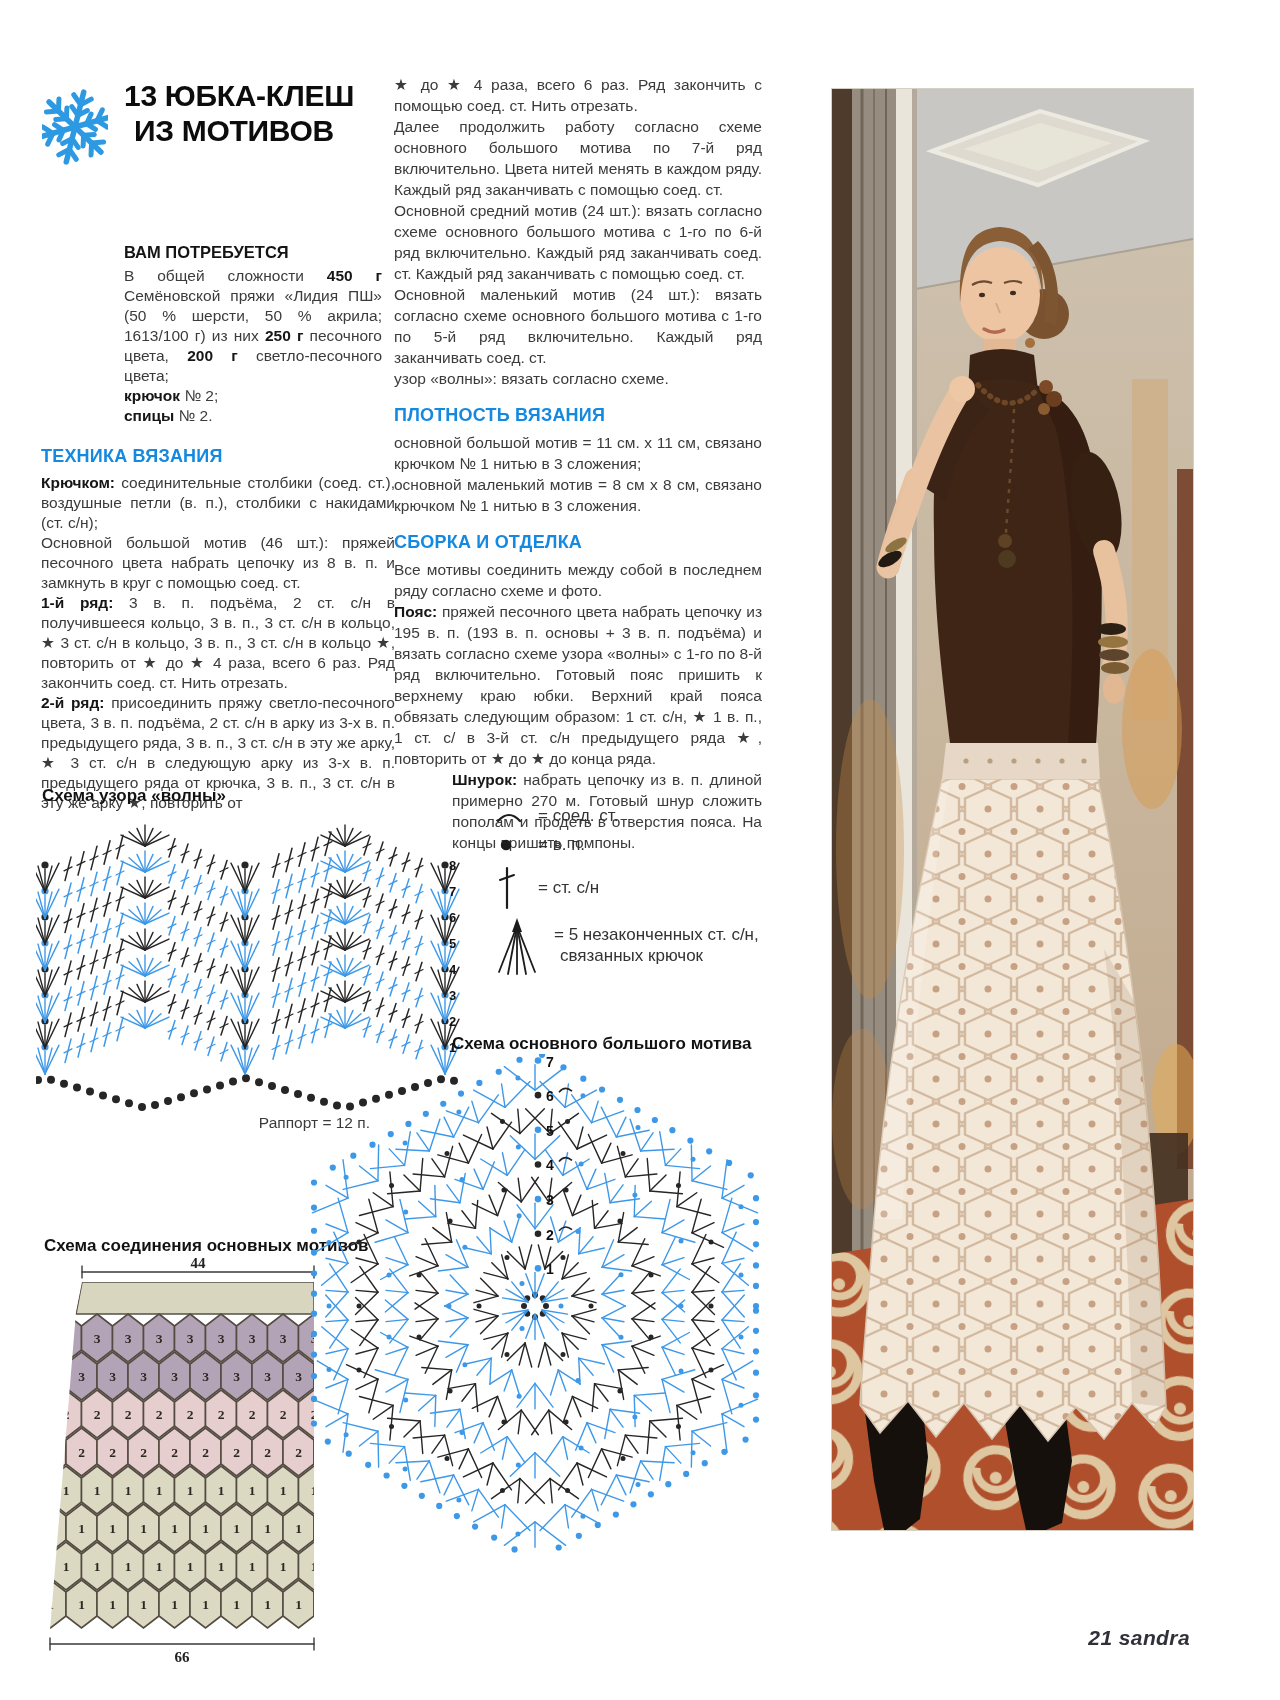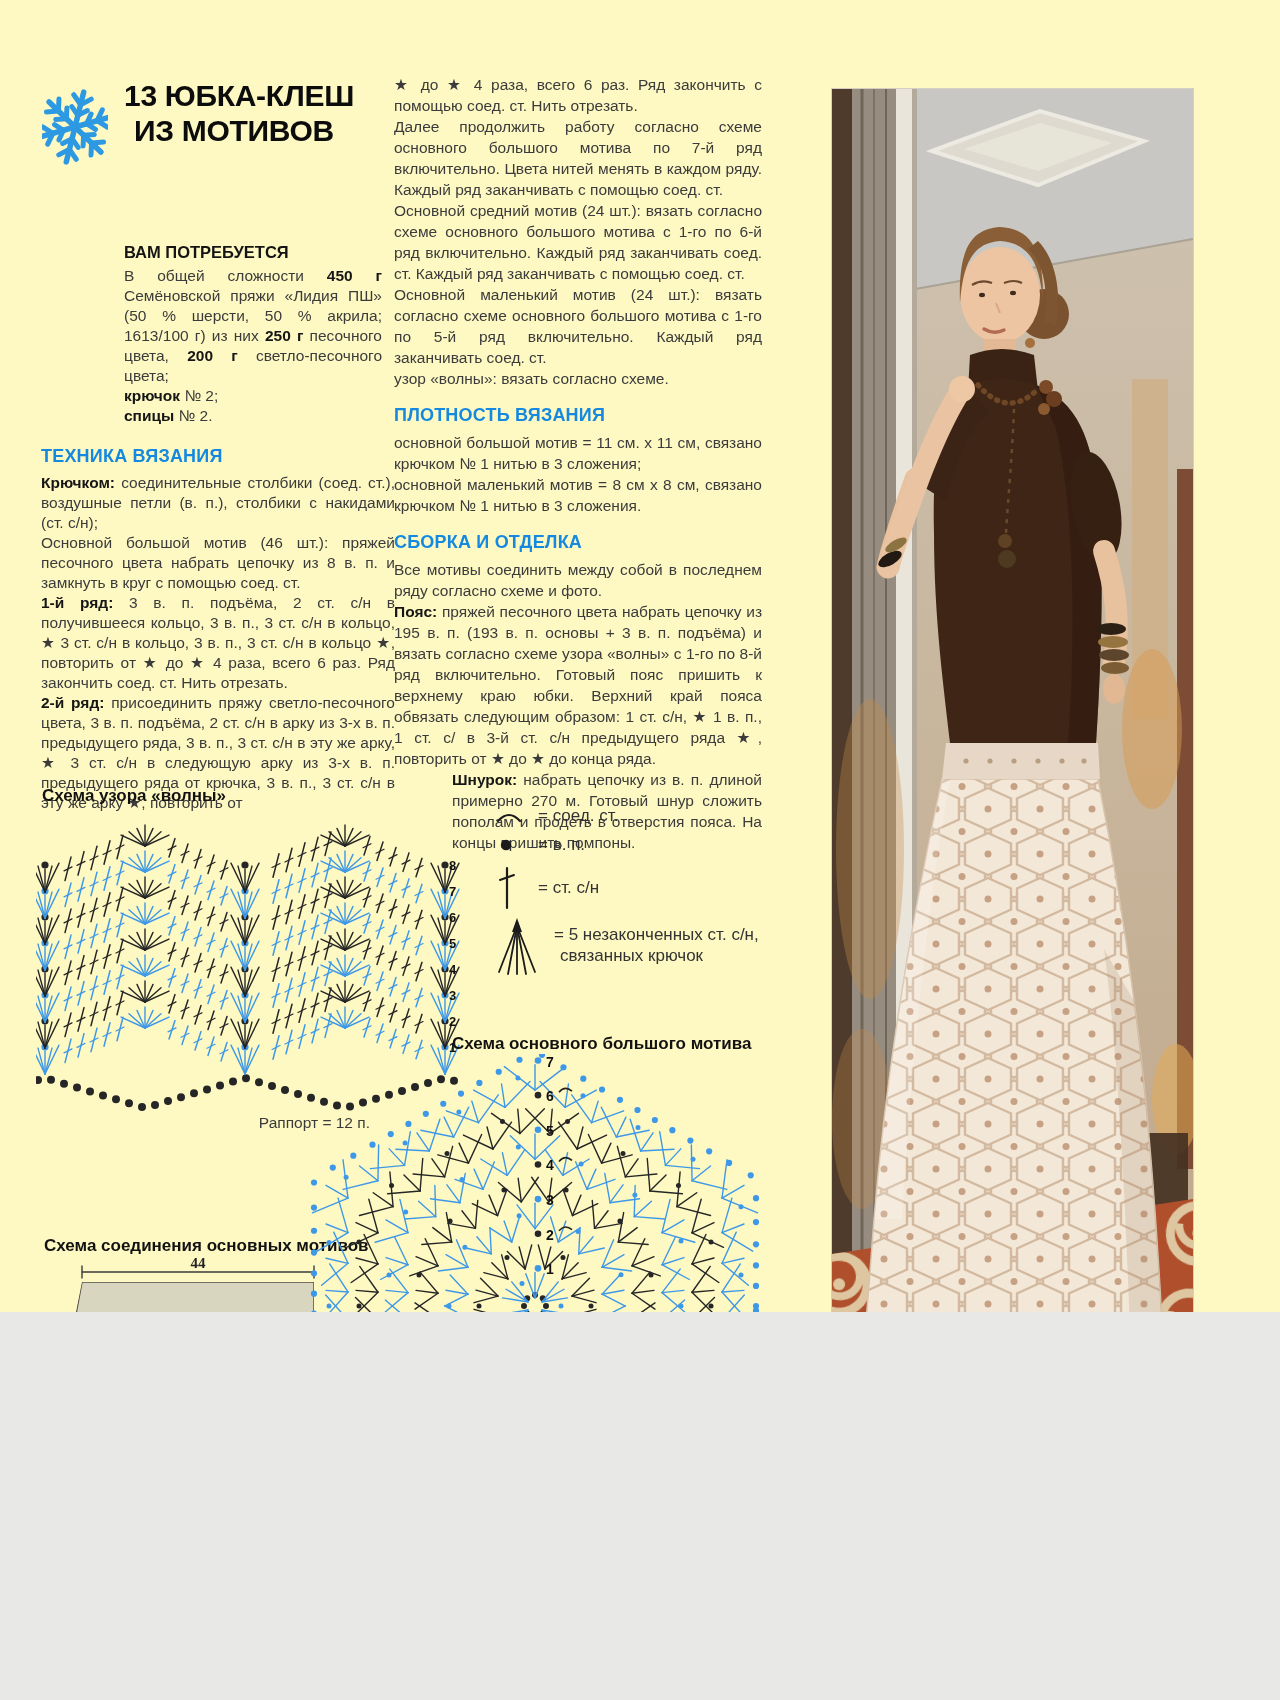--- a/index.html
+++ b/index.html
@@ -1,17 +1,17 @@
 <!DOCTYPE html>
 <html><head>
 <meta charset="utf-8">
 <style>
   *{margin:0;padding:0;box-sizing:border-box}
   html,body{background:#e8e8e6}
-  #page{position:relative;width:1280px;height:1312px;background:#fef9c3;
+  #page{position:relative;width:1280px;height:1700px;background:#ffffff;
         font-family:"Liberation Sans","DejaVu Sans",sans-serif;color:#3b3b3b;overflow:hidden}
   .abs{position:absolute}
   .jtext{font-size:15.5px;line-height:20px;text-align:justify;color:#3b3b3b}
   #midcol .jtext{line-height:21px}
   .lead,b{font-weight:bold;color:#161616}
   .bluehead{color:#1489df;font-weight:bold;font-size:18px;margin:16px 0 6px 0;letter-spacing:.2px}
   #midcol .bluehead:first-child{margin-top:0}
   .blackhead{font-weight:bold;font-size:16.5px;color:#141414;margin:4px 0 4px 0}
   .chart-title{font-weight:bold;font-size:17px;color:#121212}
   #title{left:124px;top:78px;font-weight:bold;font-size:30px;line-height:35px;color:#0c0c0c;letter-spacing:-.3px}

